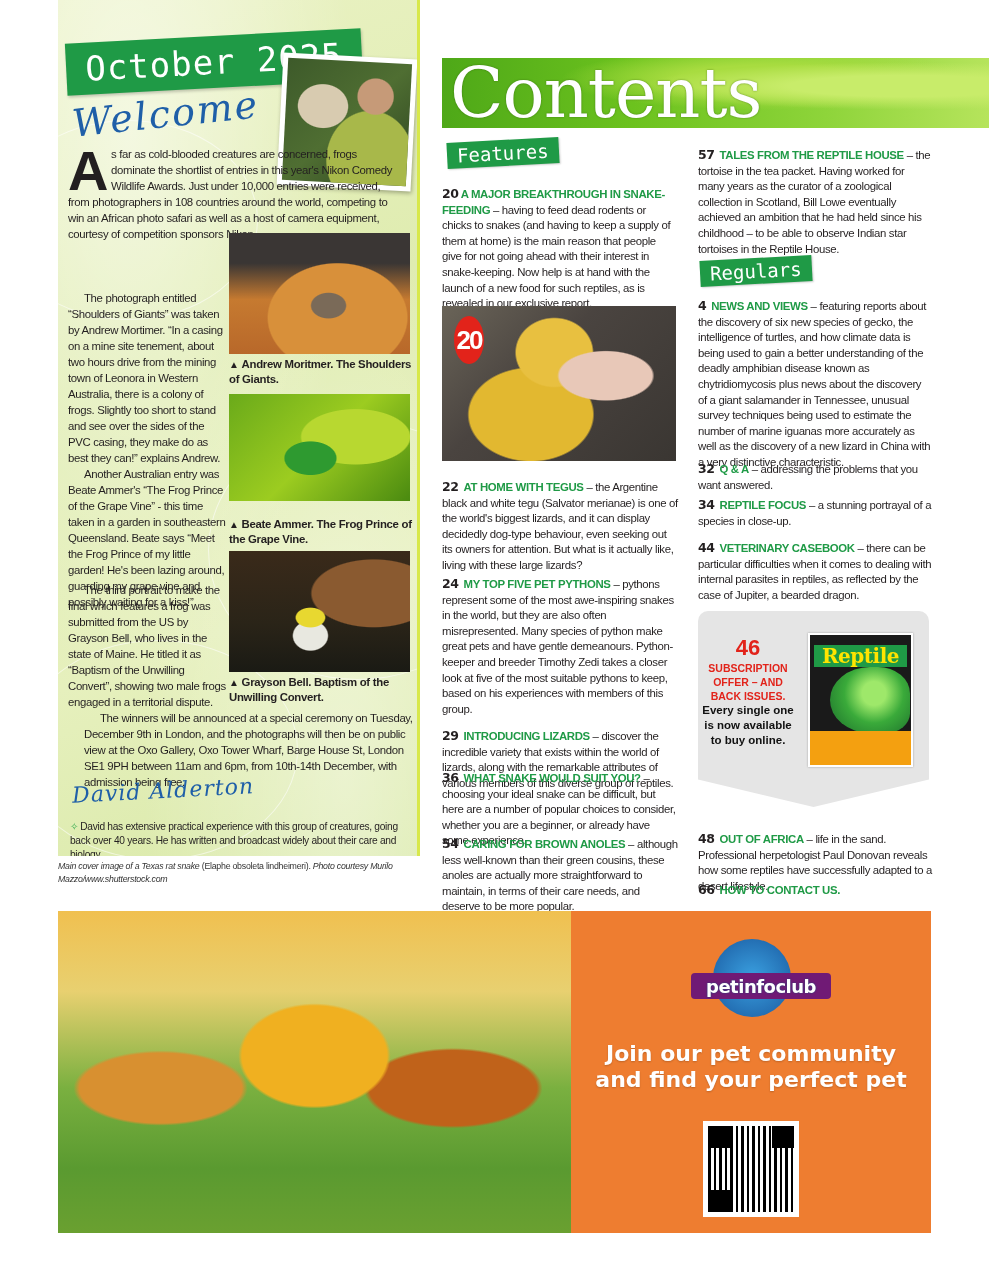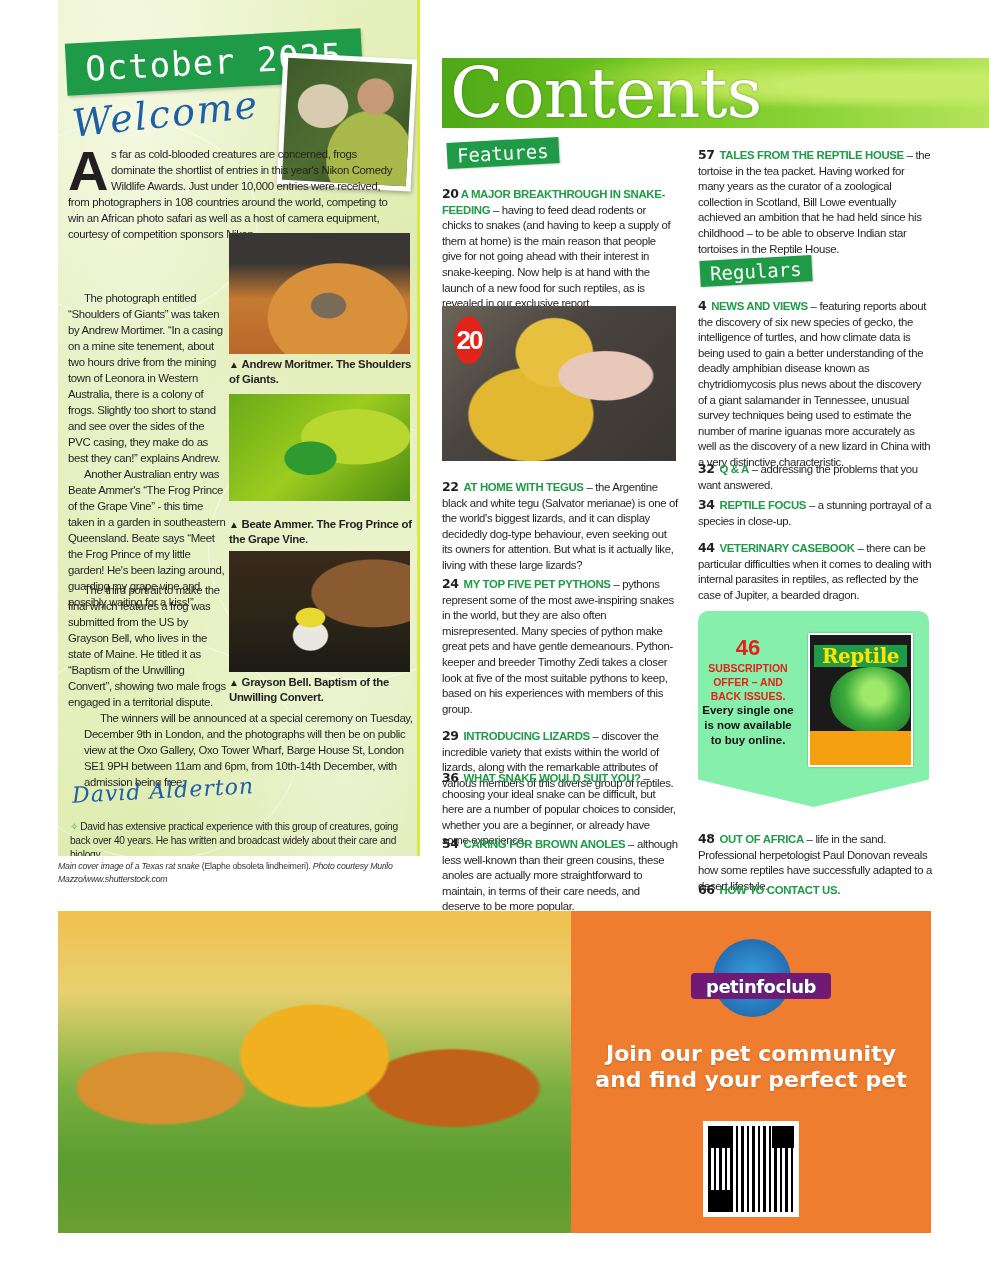--- a/index.html
+++ b/index.html
@@ -135,21 +135,21 @@
   }
   .page-badge {
     position: absolute; left: 12px; top: 10px; width: 30px; height: 48px; border-radius: 50%;
     background: #e2231a; color: #fff; font-weight: bold; font-size: 26px;
     display: flex; align-items: center; justify-content: center; letter-spacing: -2px;
   }
 
   
   .sub-box {
     position: absolute; left: 698px; top: 611px; width: 231px; height: 196px;
-    background: #86efac;
+    background: #e5e5e5;
     clip-path: polygon(0 0, 100% 0, 100% 86%, 50% 100%, 0 86%);
     border-radius: 10px;
   }
   .sub-num { position: absolute; left: 0; width: 100px; top: 24px; text-align: center; color: #e2231a; font-weight: bold; font-size: 22px; }
   .sub-red { position: absolute; left: 0; width: 100px; top: 50px; text-align: center; color: #e2231a; font-weight: bold; font-size: 10.5px; line-height: 14px; }
   .sub-black { position: absolute; left: 0; width: 100px; top: 92px; text-align: center; color: #111; font-weight: bold; font-size: 11.5px; line-height: 15px; }
   .mag-cover {
     position: absolute; left: 110px; top: 22px; width: 105px; height: 134px;
     background: #1a1a1a; border: 2px solid #fff; box-shadow: 0 0 2px rgba(0,0,0,0.3);
     overflow: hidden;

